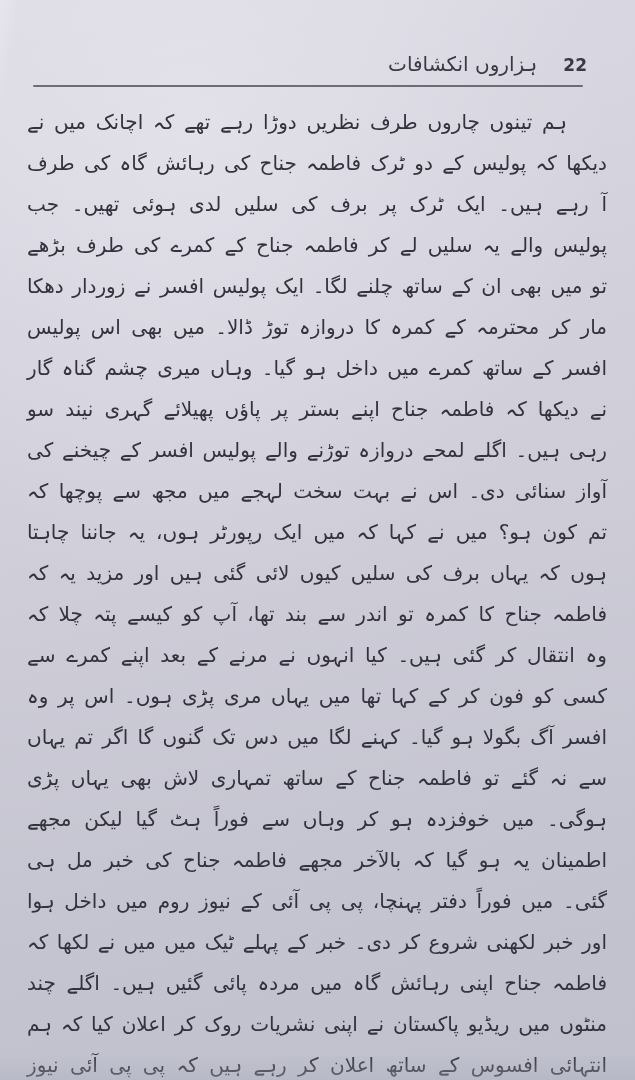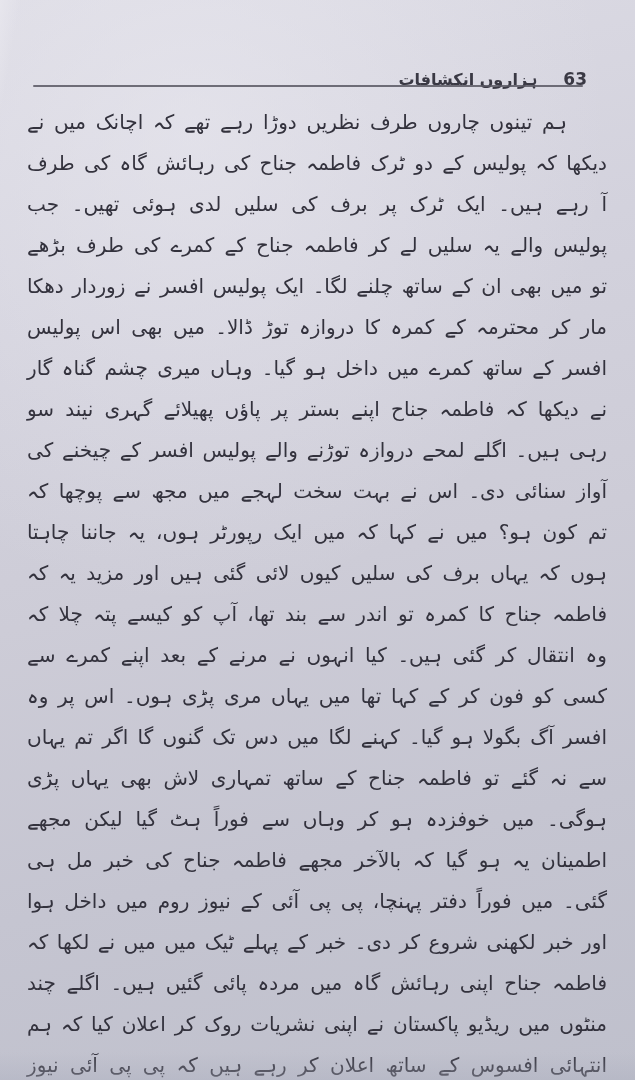--- a/index.html
+++ b/index.html
@@ -25,25 +25,24 @@
   .header {
     position: absolute;
     top: 52px;
     right: 48px;
     display: flex;
     flex-direction: row;
     align-items: baseline;
     gap: 26px;
   }
   .header .title {
-    font-size: 16px;
-    font-weight: bold;
+    font-size: 20px;
+    font-weight: normal;
     color: #3a3944;
     letter-spacing: 0.5px;
-    margin-top: 18px;
   }
   .header .pagenum {
     font-size: 17px;
     font-weight: bold;
     color: #3a3944;
     font-family: "DejaVu Sans", sans-serif;
   }
   .rule {
     position: absolute;
     top: 85px;
@@ -84,21 +83,21 @@
     pointer-events: none;
   }
 </style>
 </head>
 <body>
 
 <div class="page">
 
   <div class="header">
     <span class="title">ہزاروں انکشافات</span>
-    <span class="pagenum">63</span>
+    <span class="pagenum">22</span>
   </div>
 
   <div class="rule"></div>
 
   <div class="body">
     <p class="para indent">ہم تینوں چاروں طرف نظریں دوڑا رہے تھے کہ اچانک میں نے دیکھا کہ پولیس کے دو ٹرک فاطمہ جناح کی رہائش گاہ کی طرف آ رہے ہیں۔ ایک ٹرک پر برف کی سلیں لدی ہوئی تھیں۔ جب پولیس والے یہ سلیں لے کر فاطمہ جناح کے کمرے کی طرف بڑھے تو میں بھی ان کے ساتھ چلنے لگا۔ ایک پولیس افسر نے زوردار دھکا مار کر محترمہ کے کمرہ کا دروازہ توڑ ڈالا۔ میں بھی اس پولیس افسر کے ساتھ کمرے میں داخل ہو گیا۔ وہاں میری چشم گناہ گار نے دیکھا کہ فاطمہ جناح اپنے بستر پر پاؤں پھیلائے گہری نیند سو رہی ہیں۔ اگلے لمحے دروازہ توڑنے والے پولیس افسر کے چیخنے کی آواز سنائی دی۔ اس نے بہت سخت لہجے میں مجھ سے پوچھا کہ تم کون ہو؟ میں نے کہا کہ میں ایک رپورٹر ہوں، یہ جاننا چاہتا ہوں کہ یہاں برف کی سلیں کیوں لائی گئی ہیں اور مزید یہ کہ فاطمہ جناح کا کمرہ تو اندر سے بند تھا، آپ کو کیسے پتہ چلا کہ وہ انتقال کر گئی ہیں۔ کیا انہوں نے مرنے کے بعد اپنے کمرے سے کسی کو فون کر کے کہا تھا میں یہاں مری پڑی ہوں۔ اس پر وہ افسر آگ بگولا ہو گیا۔ کہنے لگا میں دس تک گنوں گا اگر تم یہاں سے نہ گئے تو فاطمہ جناح کے ساتھ تمہاری لاش بھی یہاں پڑی ہوگی۔ میں خوفزدہ ہو کر وہاں سے فوراً ہٹ گیا لیکن مجھے اطمینان یہ ہو گیا کہ بالآخر مجھے فاطمہ جناح کی خبر مل ہی گئی۔ میں فوراً دفتر پہنچا، پی پی آئی کے نیوز روم میں داخل ہوا اور خبر لکھنی شروع کر دی۔ خبر کے پہلے ٹیک میں میں نے لکھا کہ فاطمہ جناح اپنی رہائش گاہ میں مردہ پائی گئیں ہیں۔ اگلے چند منٹوں میں ریڈیو پاکستان نے اپنی نشریات روک کر اعلان کیا کہ ہم انتہائی افسوس کے ساتھ اعلان کر رہے ہیں کہ پی پی آئی نیوز ایجنسی کے مطابق قائداعظم کی ہمشیرہ مادرِ ملت محترمہ فاطمہ جناح انتقال کر گئی ہیں۔</p>
 
   </div>
 
 </div>

